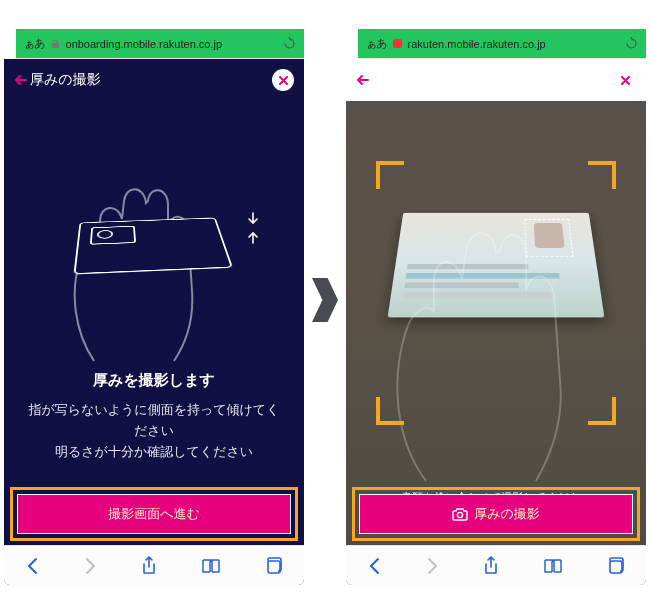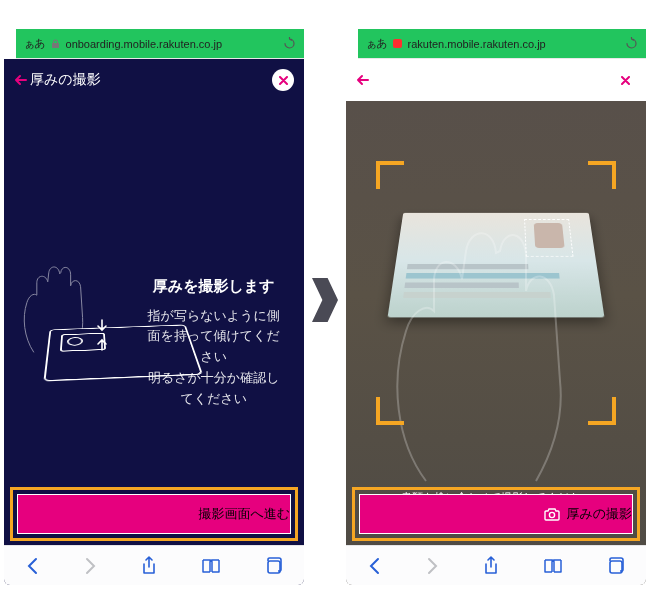--- a/index.html
+++ b/index.html
@@ -48,21 +48,21 @@
   .appbar .close {
     position: absolute; right: 10px; top: 10px;
     width: 22px; height: 22px; border-radius: 50%;
     background: #fff; color: #e6007e;
     display: flex; align-items: center; justify-content: center;
     font-size: 12px;
   }
   .content {
     flex: 1; position: relative;
     background: #101044; color: #fff;
-    display: flex; flex-direction: row;
+    display: flex; flex-direction: column;
     align-items: center;
   }
   .content.cam {
     background: linear-gradient(180deg, #58504a 0%, #5a5246 40%, #4e4a44 100%);
   }
   .illus {
     margin-top: 30px;
     width: 240px; height: 240px;
     position: relative;
   }
@@ -144,24 +144,24 @@
     position: absolute; bottom: 80px; left: 0; right: 0;
     text-align: center; font-size: 11px; color: #fff;
   }
   .cta-wrap {
     position: absolute; bottom: 44px; left: 6px; right: 6px;
     border: 3px solid #f5a623;
     padding: 4px;
   }
   .cta {
     height: 40px; width: 100%;
-    background: #e6007e; color: #000000;
+    background: #e6007e; color: #fef9c3;
     border: 1px solid #fff;
     font-size: 13px; font-weight: 500;
-    display: flex; align-items: center; justify-content: flex-end; gap: 6px;
+    display: flex; align-items: center; justify-content: center; gap: 6px;
   }
   .toolbar {
     position: absolute; bottom: 0; left: 0; right: 0;
     height: 40px; background: #fcfcfd;
     border-top: 1px solid #e6e6e8;
     display: flex; align-items: center; justify-content: space-around;
     font-size: 18px;
   }
   .toolbar .tbtn { color: #2860d7; }
   .toolbar .tbtn.dis { color: #bfc0c4; }

